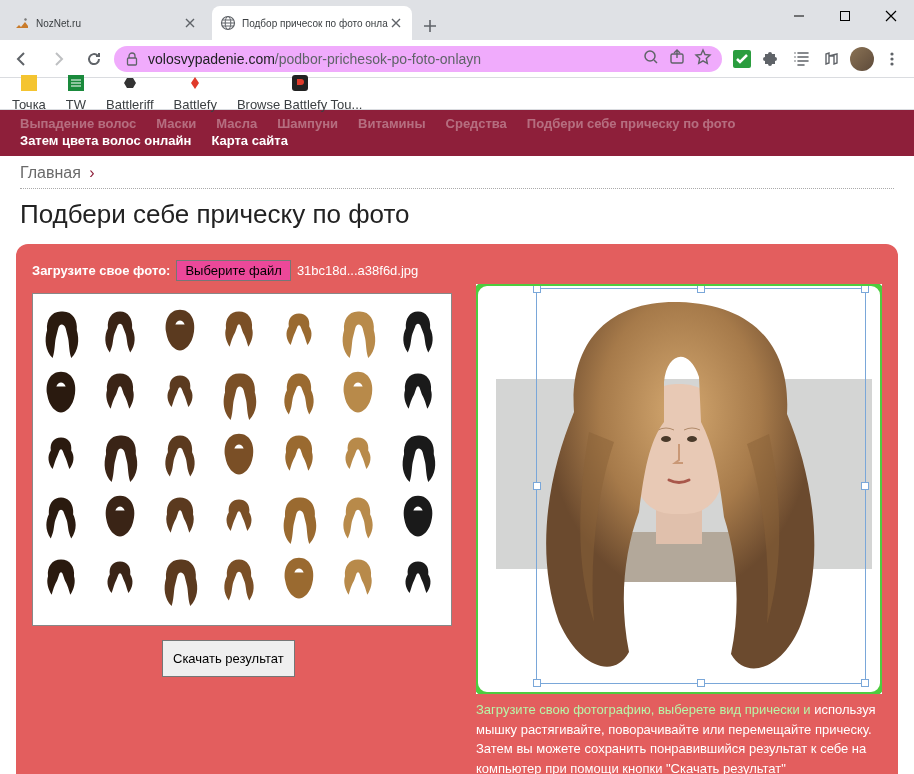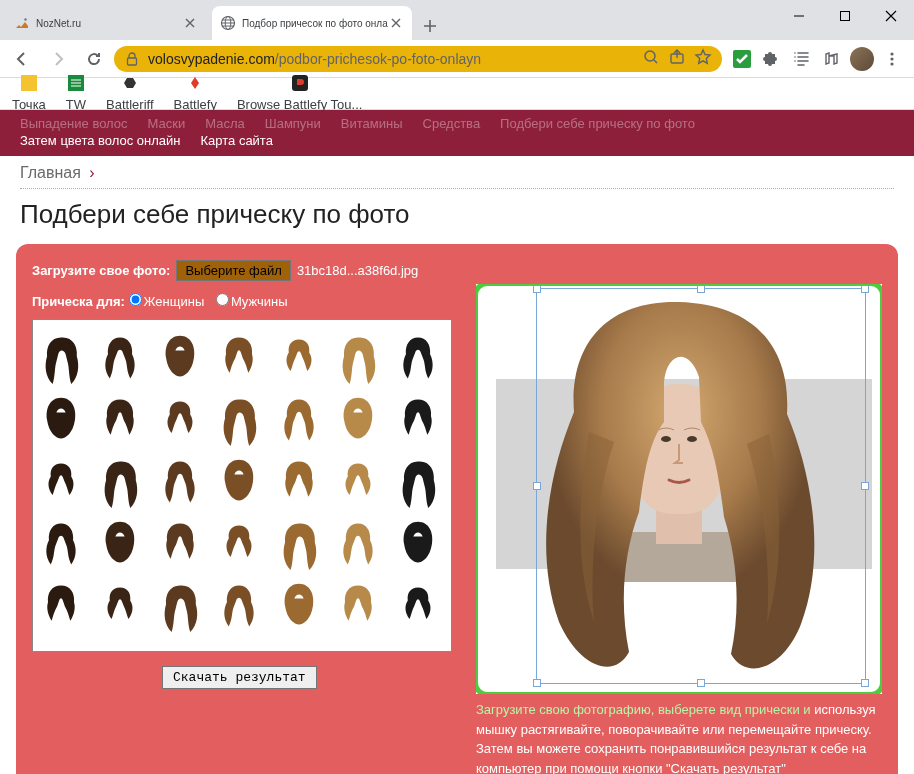--- a/index.html
+++ b/index.html
@@ -12,64 +12,64 @@
 .tab-icon { width: 16px; height: 16px; margin-right: 6px; flex-shrink: 0; }
 .tab-title { flex: 1; white-space: nowrap; overflow: hidden; text-overflow: ellipsis; }
 .tab-close { width: 16px; height: 16px; display: flex; align-items: center; justify-content: center; color: #5f6368; cursor: pointer; }
 .newtab { width: 28px; height: 28px; display: flex; align-items: center; justify-content: center; color: #5f6368; margin-left: 4px; cursor: pointer; }
 .win-controls { position: absolute; right: 0; top: 0; display: flex; }
 .win-btn { width: 46px; height: 32px; display: flex; align-items: center; justify-content: center; color: #000; }
 
 
 .addrbar { height: 38px; background: #fff; display: flex; align-items: center; padding: 0 6px; border-bottom: 1px solid #dadce0; gap: 4px; }
 .nav-btn { width: 32px; height: 32px; display: flex; align-items: center; justify-content: center; color: #5f6368; border-radius: 50%; }
-.url-box { flex: 1; height: 26px; background: #eab308; border-radius: 15px; display: flex; align-items: center; padding: 0 10px; font-size: 14px; color: #202124; }
+.url-box { flex: 1; height: 26px; background: #f0abfc; border-radius: 15px; display: flex; align-items: center; padding: 0 10px; font-size: 14px; color: #202124; }
 .url-lock { width: 16px; height: 16px; margin-right: 8px; }
 .url-text { color: #5f6368; }
 .url-domain { color: #202124; }
 .ext-icons { display: flex; align-items: center; gap: 6px; padding: 0 4px; }
 .ext-icon { width: 24px; height: 24px; display: flex; align-items: center; justify-content: center; }
 .avatar { width: 24px; height: 24px; border-radius: 50%; background: linear-gradient(135deg, #8b7355, #5d4a3a); }
 
 
 .bookbar { height: 32px; background: #fff; display: flex; align-items: center; padding: 0 6px; gap: 8px; border-bottom: 1px solid #dadce0; font-size: 13px; color: #3c4043; }
 .bookmark { display: flex; align-items: center; gap: 6px; padding: 4px 6px; cursor: pointer; flex-direction: column; }
 .bm-icon { width: 16px; height: 16px; }
 
 
 .sitenav { background: #8e1f3a; color: #fff; padding: 6px 20px; font-size: 13px; }
 .sitenav-row { display: flex; gap: 20px; margin-bottom: 2px; }
-.sitenav a { color: #fff; text-decoration: none; }
+.sitenav a { color: #fff; text-decoration: none; font-weight: bold; }
 
 
 .crumbwrap { padding: 8px 20px 0; }
 .crumb { font-size: 16px; color: #6a6a6a; border-bottom: 1px dotted #aaa; padding-bottom: 6px; margin-bottom: 10px; }
 .crumb .sep { margin: 0 4px; color: #8e1f3a; }
 
 
 .pagetitle { font-size: 26px; font-weight: 400; padding: 0 20px 14px; color: #222; }
 
 
 .redpanel { margin: 0 16px; background: #e35e5e; border-radius: 12px; padding: 16px; display: flex; gap: 14px; height: 548px; }
 .leftcol { width: 430px; }
 .rightcol { flex: 1; position: relative; margin-top: 24px; }
 
 .uploadrow { color: #fff; font-size: 13px; margin-bottom: 12px; display: flex; align-items: center; gap: 6px; font-weight: bold; }
-.filebtn { background: #a16207; border: 1px solid #767676; padding: 2px 8px; font-size: 13px; color: #000; font-weight: normal; }
+.filebtn { background: #ec4899; border: 1px solid #767676; padding: 2px 8px; font-size: 13px; color: #000; font-weight: normal; }
 .filename { font-weight: normal; color: #fff; }
 
 .genderrow { color: #fff; font-size: 13px; margin-bottom: 10px; font-weight: bold; }
 .genderrow label { font-weight: normal; margin-left: 2px; margin-right: 8px; }
 
 .hairbox { background: #fff; border: 1px solid #888; width: 420px; height: 333px; overflow-y: scroll; padding: 8px 2px; margin-bottom: 14px; position: relative; }
 .hairgrid { display: grid; grid-template-columns: repeat(7, 1fr); gap: 2px; }
 .hair { width: 52px; height: 60px; display: flex; align-items: center; justify-content: center; }
 .hair svg { width: 46px; height: 52px; }
 
-.dlbtn { background: #efefef; border: 1px solid #767676; padding: 3px 10px; font-size: 13px; margin-left: 130px; font-family: Liberation Mono, monospace; }
+.dlbtn { background: #efefef; border: 1px solid #767676; padding: 10px 10px; font-size: 13px; margin-left: 130px; }
 
 
 .previewbox { background: #fff; width: 100%; height: 410px; position: relative; overflow: hidden; }
 .greenframe { position: absolute; inset: -3px; border: 5px solid #4ecc3f; border-radius: 14px; pointer-events: none; z-index: 10; }
 .photo-bg { position: absolute; top: 95px; left: 20px; right: 10px; height: 190px; background: #d4d5d4; }
 .face { position: absolute; top: 100px; left: 50%; transform: translateX(-50%); width: 86px; height: 130px; background: #e8c9b5; border-radius: 40px 40px 36px 36px; }
 .neck { position: absolute; top: 220px; left: 50%; transform: translateX(-50%); width: 46px; height: 40px; background: #e0c0ac; }
 .shirt { position: absolute; top: 248px; left: 50%; transform: translateX(-50%); width: 170px; height: 50px; background: #b3a89a; border-radius: 30px 30px 0 0; }
 .bighair { position: absolute; top: 8px; left: 50%; transform: translateX(-50%); width: 320px; height: 390px; }
 .sel-handles { position: absolute; top: 4px; left: 60px; right: 16px; bottom: 10px; border: 1px solid #7aa7d9; }
@@ -276,25 +276,20 @@
 </div>
 
 <h1 class="pagetitle">Подбери себе прическу по фото</h1>
 
 <div class="redpanel">
   <div class="leftcol">
     <div class="uploadrow">
       <span>Загрузите свое фото:</span>
       <button class="filebtn">Выберите файл</button>
       <span class="filename">31bc18d...a38f6d.jpg</span>
-    </div>
-    <div class="genderrow">
-      <span>Прическа для:</span>
-      <input type="radio" name="g" checked="" style=""><label>Женщины</label>
-      <input type="radio" name="g" style=""><label>Мужчины</label>
     </div>
     <div class="hairbox">
       <div class="hairgrid" id="hairgrid">
           <div class="hair">
             <svg viewBox="0 0 46 56">
               <path fill="#2a1a0f" d="M23 6C12 6 7 16 8 26c-3 10-2 22 6 30 3-10 2-18 4-24l2-8c1-5 6-6 8 0l2 8c2 6 1 14 4 24 8-8 9-20 6-30 1-10-4-20-15-20z"></path>
             </svg>
           </div>
           <div class="hair">
             <svg viewBox="0 0 46 56">

